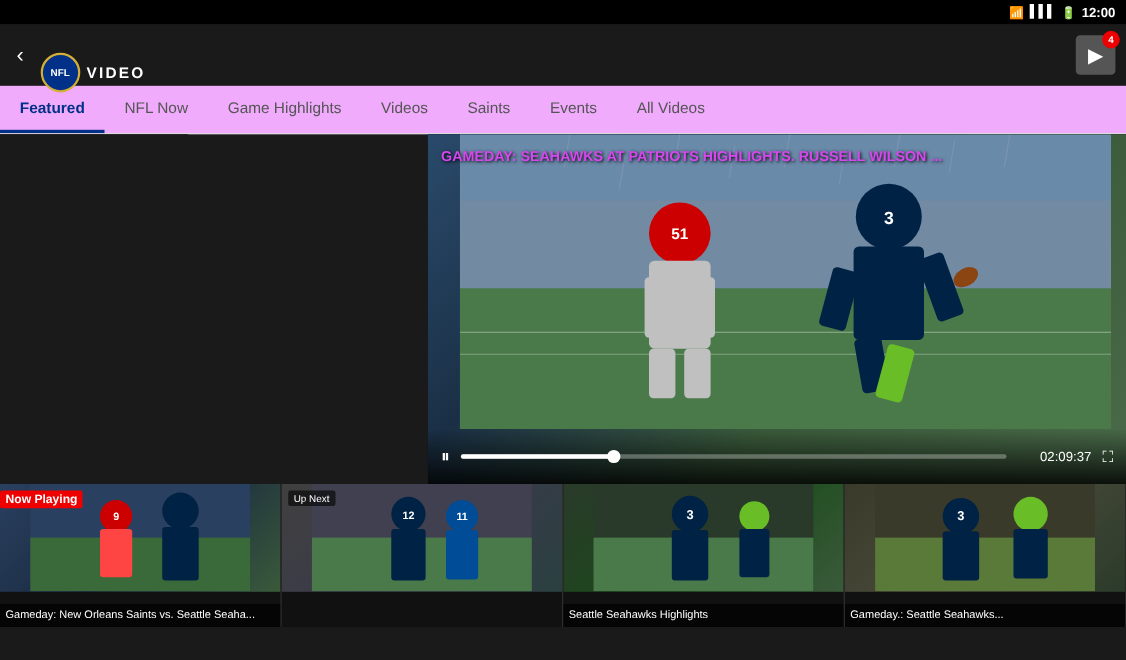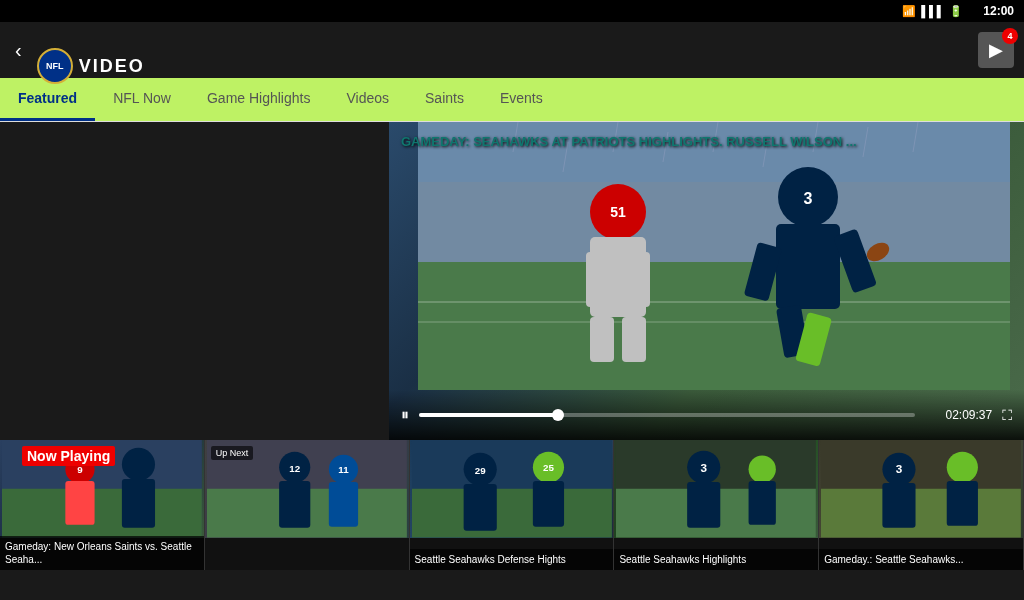--- a/index.html
+++ b/index.html
@@ -24,21 +24,20 @@
     }
     .status-icons {
       display: flex;
       align-items: center;
       gap: 5px;
     }
     .status-time {
       color: #fff;
       font-size: 12px;
       font-weight: bold;
-      margin-left: 15px;
     }
     .wifi-icon, .signal-icon, .battery-icon {
       color: #fff;
       font-size: 11px;
     }
 
     
     .header {
       background: #1a1a1a;
       height: 56px;
@@ -67,21 +66,21 @@
       display: flex;
       align-items: center;
       justify-content: center;
       color: #fff;
       font-size: 9px;
       font-weight: bold;
       border: 2px solid #d4af37;
     }
     .video-text {
       color: #fff;
-      font-size: 18px;
+      font-size: 14px;
       font-weight: bold;
       letter-spacing: 2px;
     }
     .header-spacer { flex: 1; }
     .notification-btn {
       position: relative;
       cursor: pointer;
       width: 36px;
       height: 36px;
       background: #555;
@@ -105,21 +104,21 @@
       border-radius: 50%;
       width: 16px;
       height: 16px;
       display: flex;
       align-items: center;
       justify-content: center;
     }
 
     
     .tab-nav {
-      background: #bef264;
+      background: #f0abfc;
       height: 44px;
       display: flex;
       align-items: flex-start;
       border-bottom: 1px solid #ddd;
     }
     .tab-item {
       padding: 0 18px;
       height: 100%;
       display: flex;
       align-items: center;
@@ -140,21 +139,21 @@
       position: relative;
       width: 810px;
       background: #000;
       height: 318px;
       margin: 0 auto 0 218px;
     }
     .video-title-overlay {
       position: absolute;
       top: 12px;
       left: 12px;
-      color: #0f766e;
+      color: #d946ef;
       font-size: 13px;
       font-weight: bold;
       text-shadow: 1px 1px 3px #000;
       z-index: 10;
     }
     .video-thumbnail {
       width: 100%;
       height: 100%;
       background: linear-gradient(135deg, #2a4a6b 0%, #1a2f45 30%, #3a5a3a 60%, #4a6a4a 100%);
       position: relative;
@@ -235,24 +234,24 @@
       right: 0;
       background: rgba(0,0,0,0.7);
       color: #fff;
       font-size: 10px;
       padding: 4px 5px;
       line-height: 1.3;
     }
     .now-playing-badge {
       position: absolute;
       top: 6px;
-      left: 22px;
+      left: 0;
       background: #e00;
       color: #fff;
-      font-size: 14px;
+      font-size: 11px;
       font-weight: bold;
       padding: 2px 5px;
       border-radius: 2px;
     }
     .up-next-badge {
       position: absolute;
       top: 6px;
       left: 6px;
       background: rgba(0,0,0,0.6);
       color: #fff;
@@ -320,20 +319,23 @@
     <span>Game Highlights</span>
   </div>
   <div class="tab-item">
     <span>Videos</span>
   </div>
   <div class="tab-item">
     <span>Saints</span>
   </div>
   <div class="tab-item">
     <span>Events</span>
+  </div>
+  <div class="tab-item">
+    <span>All Videos</span>
   </div>
 </div>
 
 <div class="top-section">
   <div class="left-dark"></div>
 
   <div class="video-area">
     <div class="video-title-overlay">GAMEDAY: SEAHAWKS AT PATRIOTS HIGHLIGHTS. RUSSELL WILSON ...</div>
 
     <div class="video-thumbnail">
@@ -419,35 +421,20 @@
         <rect x="74" y="42" width="32" height="48" fill="#002244" rx="3"></rect>
         <ellipse cx="140" cy="30" rx="15" ry="15" fill="#004C97"></ellipse>
         <rect x="125" y="43" width="30" height="46" fill="#004C97" rx="3"></rect>
         <text x="90" y="33" fill="#fff" font-size="10" text-anchor="middle" font-weight="bold">12</text>
         <text x="140" y="34" fill="#fff" font-size="10" text-anchor="middle" font-weight="bold">11</text>
       </svg>
     </div>
     <span class="up-next-badge">Up Next</span>
   </div>
 
-  <div class="thumb-item">
-    <div class="thumb-players thumb-3">
-      <svg width="100%" height="100%" viewBox="0 0 205 100">
-        <rect width="205" height="100" fill="#1a3a5a"></rect>
-        <rect y="50" width="205" height="50" fill="#3a6a3a"></rect>
-        <ellipse cx="70" cy="30" rx="17" ry="17" fill="#002244"></ellipse>
-        <rect x="53" y="45" width="34" height="48" fill="#002244" rx="3"></rect>
-        <ellipse cx="140" cy="28" rx="16" ry="16" fill="#69BE28"></ellipse>
-        <rect x="124" y="42" width="32" height="47" fill="#002244" rx="3"></rect>
-        <text x="70" y="35" fill="#fff" font-size="10" text-anchor="middle" font-weight="bold">29</text>
-        <text x="140" y="32" fill="#fff" font-size="10" text-anchor="middle" font-weight="bold">25</text>
-      </svg>
-    </div>
-    <div class="thumb-label">Seattle Seahawks Defense Hights</div>
-  </div>
 
   <div class="thumb-item">
     <div class="thumb-players thumb-4">
       <svg width="100%" height="100%" viewBox="0 0 205 100">
         <rect width="205" height="100" fill="#2a3a2a"></rect>
         <rect y="50" width="205" height="50" fill="#4a7a4a"></rect>
         <ellipse cx="90" cy="28" rx="17" ry="17" fill="#002244"></ellipse>
         <rect x="73" y="43" width="34" height="47" fill="#002244" rx="3"></rect>
         <text x="90" y="33" fill="#fff" font-size="12" text-anchor="middle" font-weight="bold">3</text>
         <ellipse cx="150" cy="30" rx="14" ry="14" fill="#69BE28"></ellipse>

